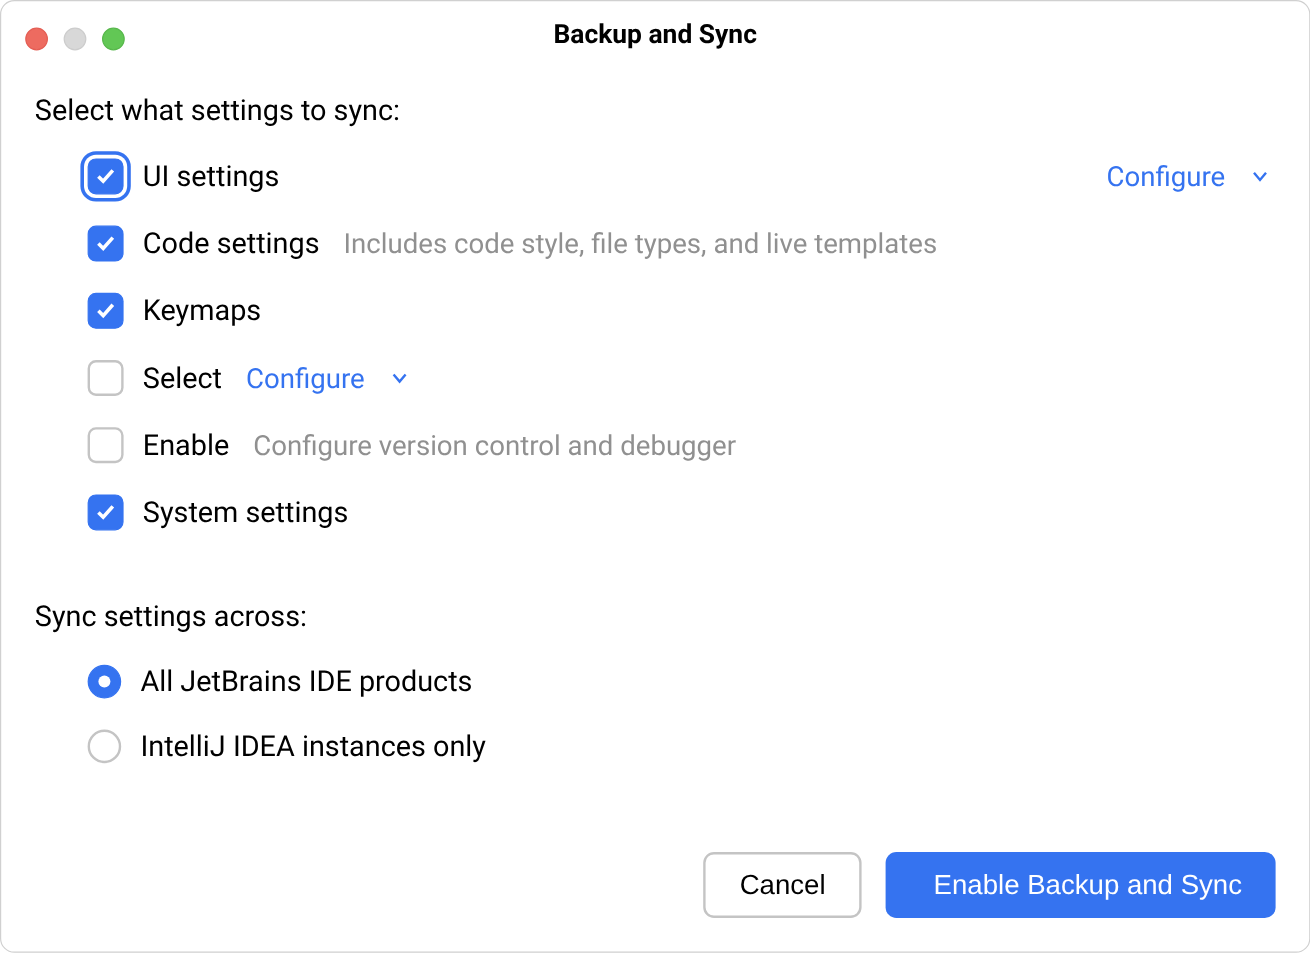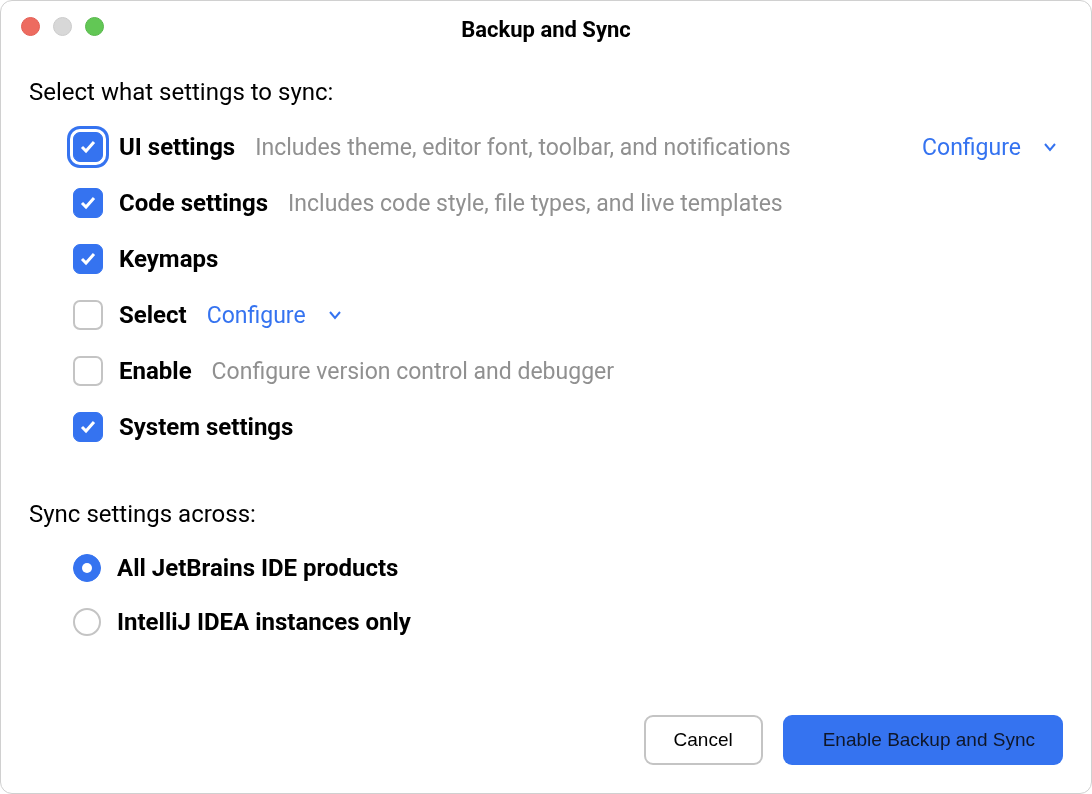--- a/index.html
+++ b/index.html
@@ -13,21 +13,21 @@
       width: 1092px;
       height: 794px;
       border: 1px solid #d0d0d0;
       border-radius: 12px;
       overflow: hidden;
       display: flex;
       flex-direction: column;
     }
     .titlebar {
       display: flex;
-      align-items: flex-start;
+      align-items: flex-end;
       padding: 16px 20px 12px 20px;
       position: relative;
     }
     .traffic-lights {
       display: flex;
       gap: 13px;
       position: absolute;
       left: 20px;
     }
     .traffic-light {
@@ -90,21 +90,20 @@
       width: 18px;
       height: 18px;
       stroke: #fff;
       stroke-width: 3;
       fill: none;
     }
     .option-label {
       color: #000;
       margin-right: 20px;
       white-space: nowrap;
-      font-weight: bold;
     }
     .option-desc {
       color: #909090;
       font-size: 23px;
       white-space: nowrap;
     }
     .configure-link {
       color: #3573f0;
       font-size: 23px;
       display: flex;
@@ -154,34 +153,34 @@
     .spacer {
       flex: 1;
     }
     .footer {
       display: flex;
       justify-content: flex-end;
       gap: 20px;
       padding-top: 20px;
     }
     .btn {
-      font-size: 19px;
+      font-size: 23px;
       padding: 12px 28px;
       border-radius: 9px;
       cursor: pointer;
       border: none;
     }
     .btn-secondary {
       background: #fff;
       border: 2px solid #c4c4c4;
       color: #000;
     }
     .btn-primary {
       background: #3573f0;
-      color: #0f172a;
+      color: #ffffff;
       padding-left: 40px;
     }
     .section2 {
       margin-top: 32px;
     }
   </style>
 </head>
 <body>
 
 <div class="titlebar">
@@ -197,21 +196,20 @@
 
   <div class="section-label">Select what settings to sync:</div>
 
   <div class="option-row">
     <div class="checkbox checked-focused">
       <svg class="checkmark" viewBox="0 0 18 18">
           <polyline points="3,9 7,13 15,4"></polyline>
         </svg>
     </div>
     <span class="option-label">UI settings</span>
-    <span class="option-desc">Includes theme, editor font, toolbar, and notifications</span>
     <span class="configure-link right">
       <span>Configure</span>
       <svg class="chevron" viewBox="0 0 14 14">
           <polyline points="2,4 7,10 12,4"></polyline>
         </svg>
     </span>
   </div>
 
   <div class="option-row">
     <div class="checkbox checked">

